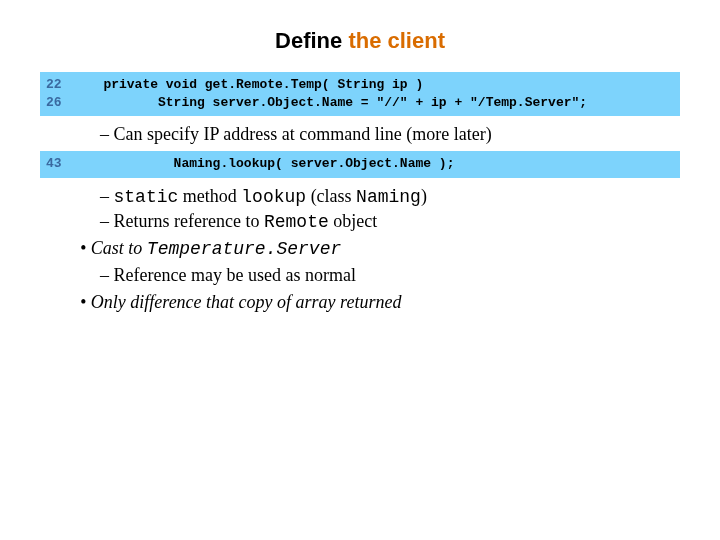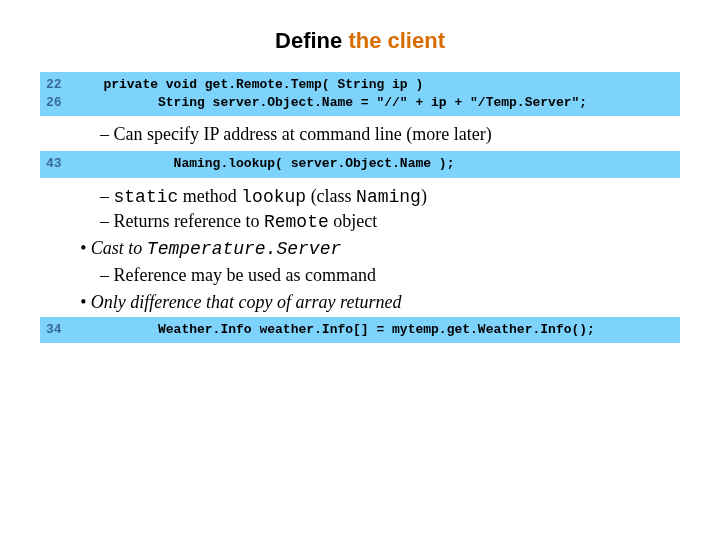--- a/index.html
+++ b/index.html
@@ -94,23 +94,20 @@
   </div>
 
   <ul class="lvl1">
     <li><span class="mono">static</span><span> method </span><span class="mono">lookup</span><span> (class </span><span class="mono">Naming</span><span>)</span></li>
     <li><span>Returns reference to </span><span class="mono">Remote</span><span> object</span></li>
   </ul>
   <ul class="lvl2">
     <li><span>Cast to </span><span class="mono">Temperature.Server</span></li>
   </ul>
   <ul class="lvl1">
-    <li><span>Reference may be used as command</span></li>
+    <li><span>Reference may be used as normal</span></li>
   </ul>
   <ul class="lvl2">
     <li><span>Only difference that copy of array returned</span></li>
   </ul>
 
-  <div class="codeblock">
-    <div class="codeline"><span class="lineno">34</span><span>          Weather.Info weather.Info[] = mytemp.get.Weather.Info();</span></div>
-  </div>
 
 </div>
 
 </body></html>

